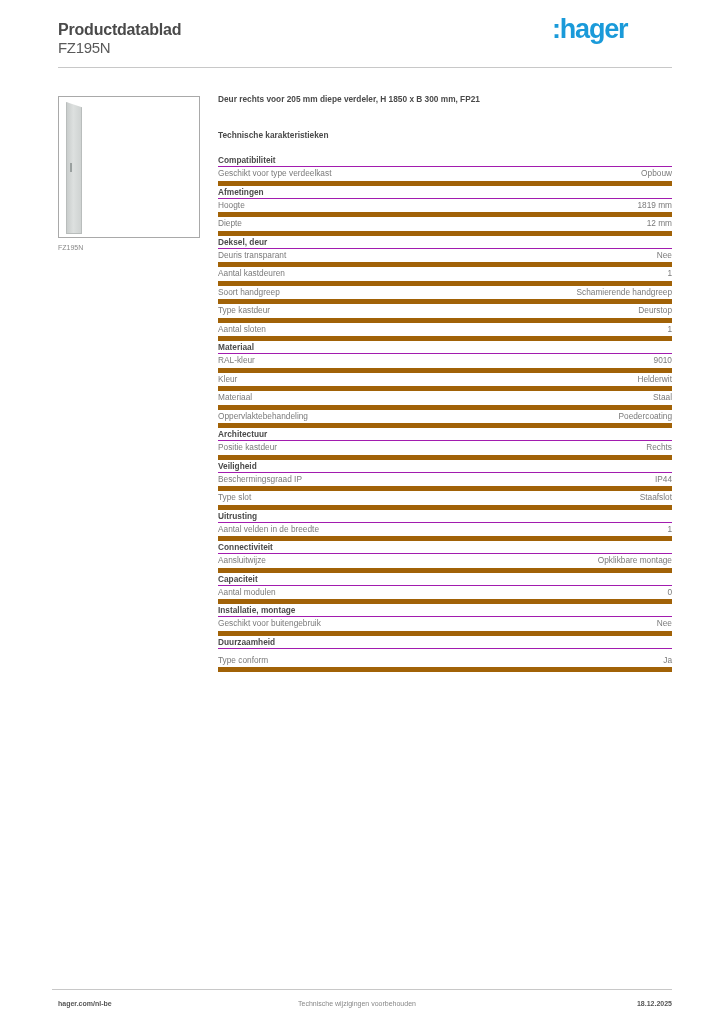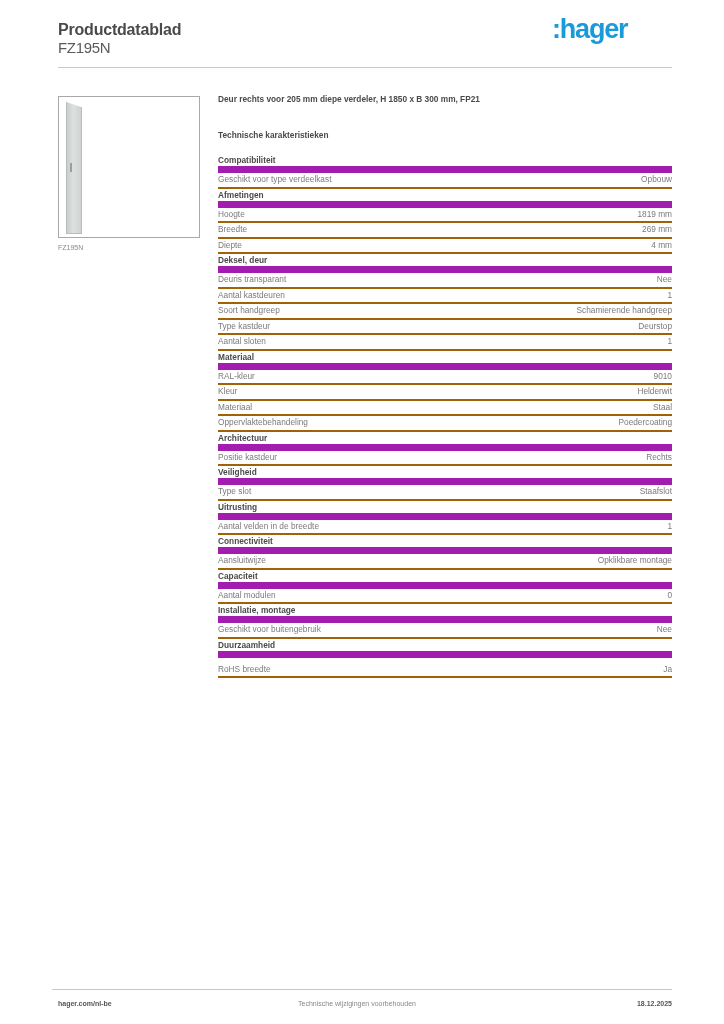--- a/index.html
+++ b/index.html
@@ -38,26 +38,26 @@
   .image-caption {
     position: absolute; left: 58px; top: 244px; font-size: 7px; color: #888;
   }
   .content { position: absolute; left: 218px; top: 94px; width: 454px; }
   .product-desc { font-size: 8.3px; font-weight: bold; color: #4a4a4a; height: 12px; }
   .tech-title { font-size: 8.3px; font-weight: bold; color: #4a4a4a; margin-top: 24px; height: 12px; }
   .section { }
   .section:first-of-type { margin-top: 12px; }
   .section-heading {
     font-size: 8.3px; font-weight: bold; color: #4a4a4a;
-    height: 12px; line-height: 12px; border-bottom: 7px solid #a21caf;
+    height: 12px; line-height: 12px; border-bottom: 1px solid #a21caf;
   }
   .row {
     display: flex; justify-content: space-between;
     font-size: 8.3px; color: #7a7a7a; height: 13.5px; line-height: 13.5px;
-    border-bottom: 2px solid #a16207;
+    border-bottom: 5px solid #a16207;
   }
   .row .val { text-align: center; }
   .section.extra-gap .section-heading { margin-bottom: 5px; }
   .footer-rule {
     position: absolute; left: 52px; top: 989px; width: 620px; height: 1px; background: #c8c8c8;
   }
   .footer-left { position: absolute; left: 58px; top: 1000px; font-size: 7px; font-weight: bold; color: #555; }
   .footer-center { position: absolute; left: 298px; top: 1000px; font-size: 7px; color: #888; }
   .footer-right { position: absolute; right: 52px; top: 1000px; font-size: 7px; font-weight: bold; color: #555; }
 </style>
@@ -89,26 +89,22 @@
           <span class="val">Opbouw</span>
         </div>
       </div>
       <div class="section">
         <div class="section-heading">Afmetingen</div>
         <div class="row">
           <span class="lbl">Hoogte</span>
           <span class="val">1819 mm</span>
         </div>
         <div class="row">
-          <span class="lbl">Breedte</span>
-          <span class="val">269 mm</span>
-        </div>
-        <div class="row">
           <span class="lbl">Diepte</span>
-          <span class="val">4 mm</span>
+          <span class="val">12 mm</span>
         </div>
       </div>
       <div class="section">
         <div class="section-heading">Deksel, deur</div>
         <div class="row">
           <span class="lbl">Deuris transparant</span>
           <span class="val">Nee</span>
         </div>
         <div class="row">
           <span class="lbl">Aantal kastdeuren</span>
@@ -149,20 +145,24 @@
       <div class="section">
         <div class="section-heading">Architectuur</div>
         <div class="row">
           <span class="lbl">Positie kastdeur</span>
           <span class="val">Rechts</span>
         </div>
       </div>
       <div class="section">
         <div class="section-heading">Veiligheid</div>
         <div class="row">
+          <span class="lbl">Beschermingsgraad IP</span>
+          <span class="val">IP44</span>
+        </div>
+        <div class="row">
           <span class="lbl">Type slot</span>
           <span class="val">Staafslot</span>
         </div>
       </div>
       <div class="section">
         <div class="section-heading">Uitrusting</div>
         <div class="row">
           <span class="lbl">Aantal velden in de breedte</span>
           <span class="val">1</span>
         </div>
@@ -184,21 +184,21 @@
       <div class="section">
         <div class="section-heading">Installatie, montage</div>
         <div class="row">
           <span class="lbl">Geschikt voor buitengebruik</span>
           <span class="val">Nee</span>
         </div>
       </div>
       <div class="section extra-gap">
         <div class="section-heading">Duurzaamheid</div>
         <div class="row">
-          <span class="lbl">RoHS breedte</span>
+          <span class="lbl">Type conform</span>
           <span class="val">Ja</span>
         </div>
       </div>
     </div>
 </div>
 
 <div class="footer-rule"></div>
 <div class="footer-left">hager.com/nl-be</div>
 <div class="footer-center">Technische wijzigingen voorbehouden</div>
 <div class="footer-right">18.12.2025</div>

